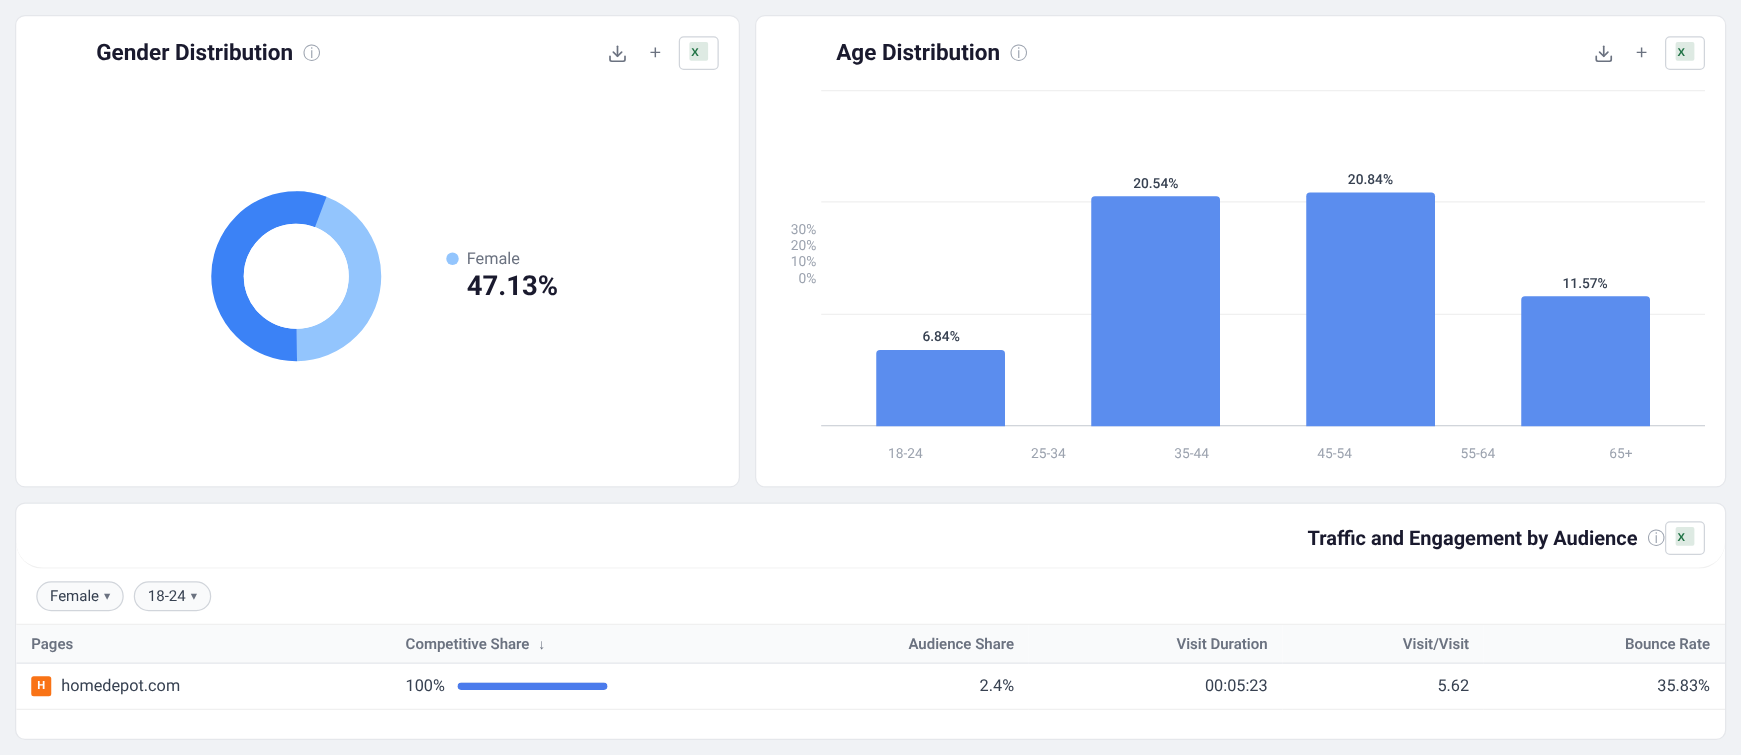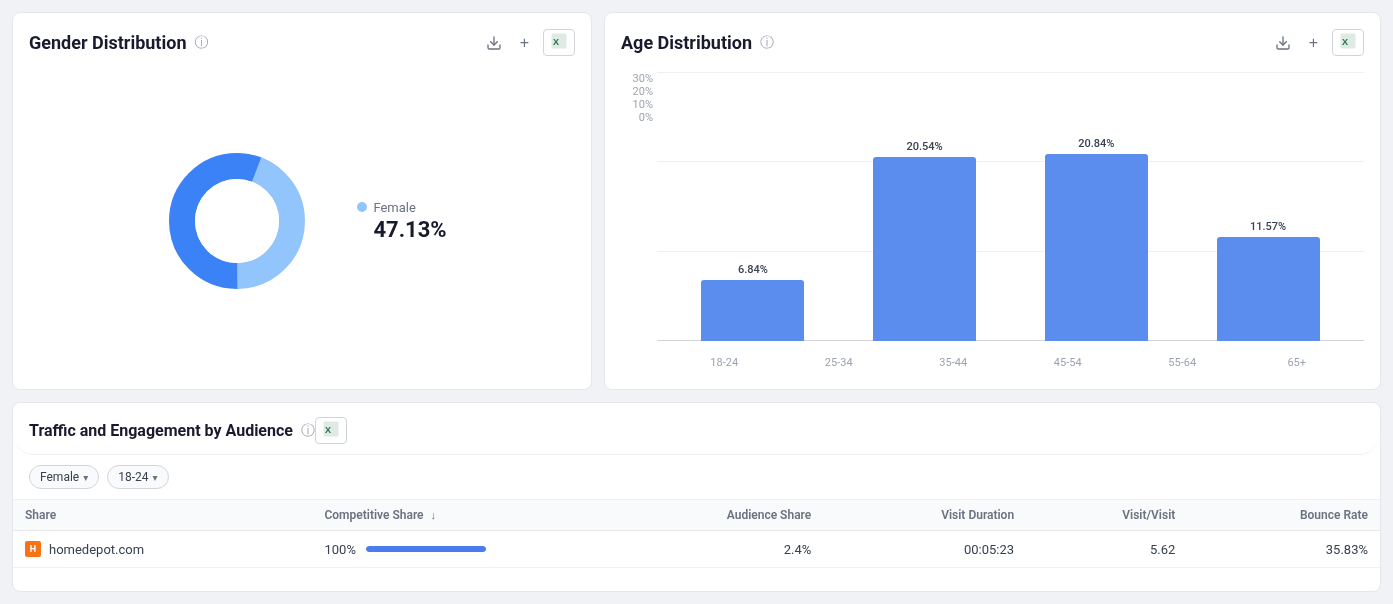--- a/index.html
+++ b/index.html
@@ -45,20 +45,21 @@
     }
     .card-title-group {
       display: flex;
       align-items: center;
       gap: 8px;
     }
     .card-title {
       font-size: 18px;
       font-weight: 700;
       color: #1a1a2e;
+      margin-left: 48px;
     }
     .info-icon {
       color: #9ca3af;
       font-size: 14px;
       cursor: pointer;
     }
     .card-actions {
       display: flex;
       align-items: center;
       gap: 10px;
@@ -147,21 +148,21 @@
       padding-left: 36px;
       padding-bottom: 28px;
     }
     .y-axis-labels {
       position: absolute;
       left: 0;
       top: 0;
       bottom: 36px;
       display: flex;
       flex-direction: column;
-      justify-content: flex-start;
+      justify-content: center;
       align-items: flex-end;
       padding-right: 4px;
       width: 36px;
     }
     .y-label {
       font-size: 11px;
       color: #9ca3af;
     }
     .grid-lines {
       position: absolute;
@@ -239,21 +240,21 @@
     .bottom-section {
       background: #fff;
       border-radius: 8px;
       border: 1px solid #e5e7eb;
       padding: 0;
       flex: 1;
     }
     .bottom-header {
       display: flex;
       align-items: center;
-      justify-content: flex-start;
+      justify-content: flex-end;
       padding: 14px 16px 10px 16px;
       border-bottom: 1px solid #f0f0f0;
       border-radius: 21px;
     }
     .bottom-title-group {
       display: flex;
       align-items: center;
       gap: 8px;
     }
     .bottom-title {
@@ -506,21 +507,21 @@
       <div class="filter-dropdown">
         <span>18-24</span>
         <span class="chevron">▾</span>
       </div>
     </div>
 
     <div class="table-container">
       <table>
         <thead>
           <tr>
-            <th>Share</th>
+            <th>Pages</th>
             <th style="cursor:pointer;">
               Competitive Share <span class="sort-icon">↓</span>
             </th>
             <th class="right">Audience Share</th>
             <th class="right">Visit Duration</th>
             <th class="right">Visit/Visit</th>
             <th class="right">Bounce Rate</th>
           </tr>
         </thead>
         <tbody>

